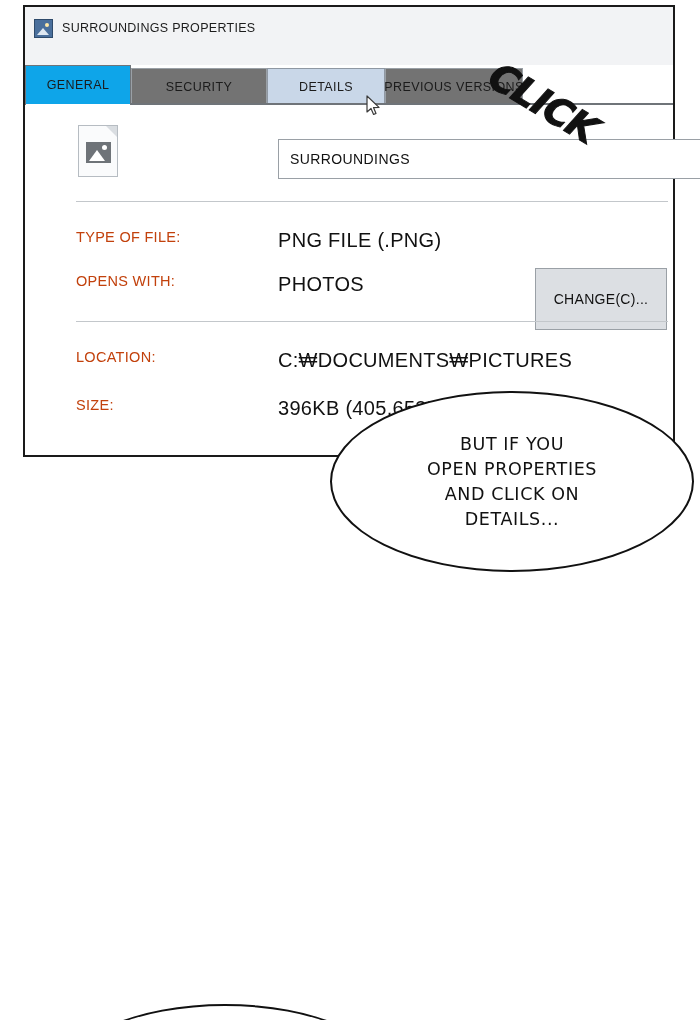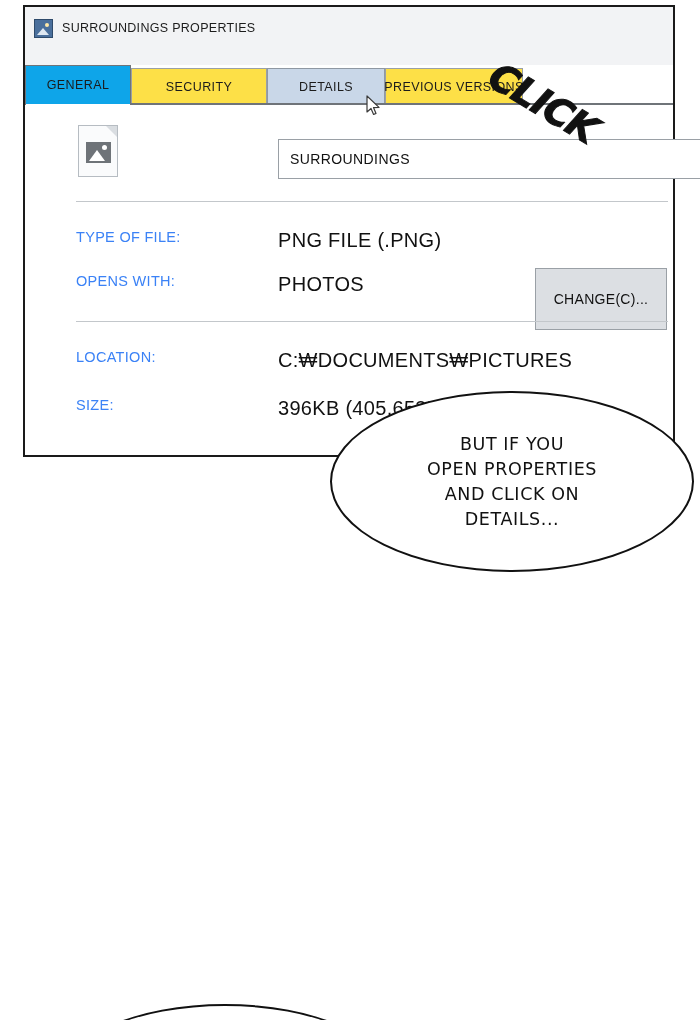--- a/index.html
+++ b/index.html
@@ -80,21 +80,21 @@
     width: 100%;
     height: 39px;
   }
   #tabstrip .tab {
     position: absolute;
     top: 3px;
     height: 36px;
     box-sizing: border-box;
     border: 1px solid #9aa0a6;
     border-bottom: none;
-    background: #fde047;
+    background: #737373;
     font-size: 12.5px;
     letter-spacing: .4px;
     color: #1b1b1b;
     display: flex;
     align-items: center;
     justify-content: center;
     white-space: nowrap;
   }
   #tabstrip .tab.active {
     top: 0;
@@ -208,21 +208,21 @@
     background: #c3c7cb;
   }
   #divider-1 { top: 194px; }
   #divider-2 { top: 314px; }
 
   .row-label {
     position: absolute;
     left: 51px;
     font-size: 14.5px;
     letter-spacing: .3px;
-    color: #3b82f6;
+    color: #c2410c;
     white-space: nowrap;
   }
   .row-value {
     position: absolute;
     left: 253px;
     font-size: 20px;
     letter-spacing: .3px;
     color: #111111;
     white-space: nowrap;
   }

